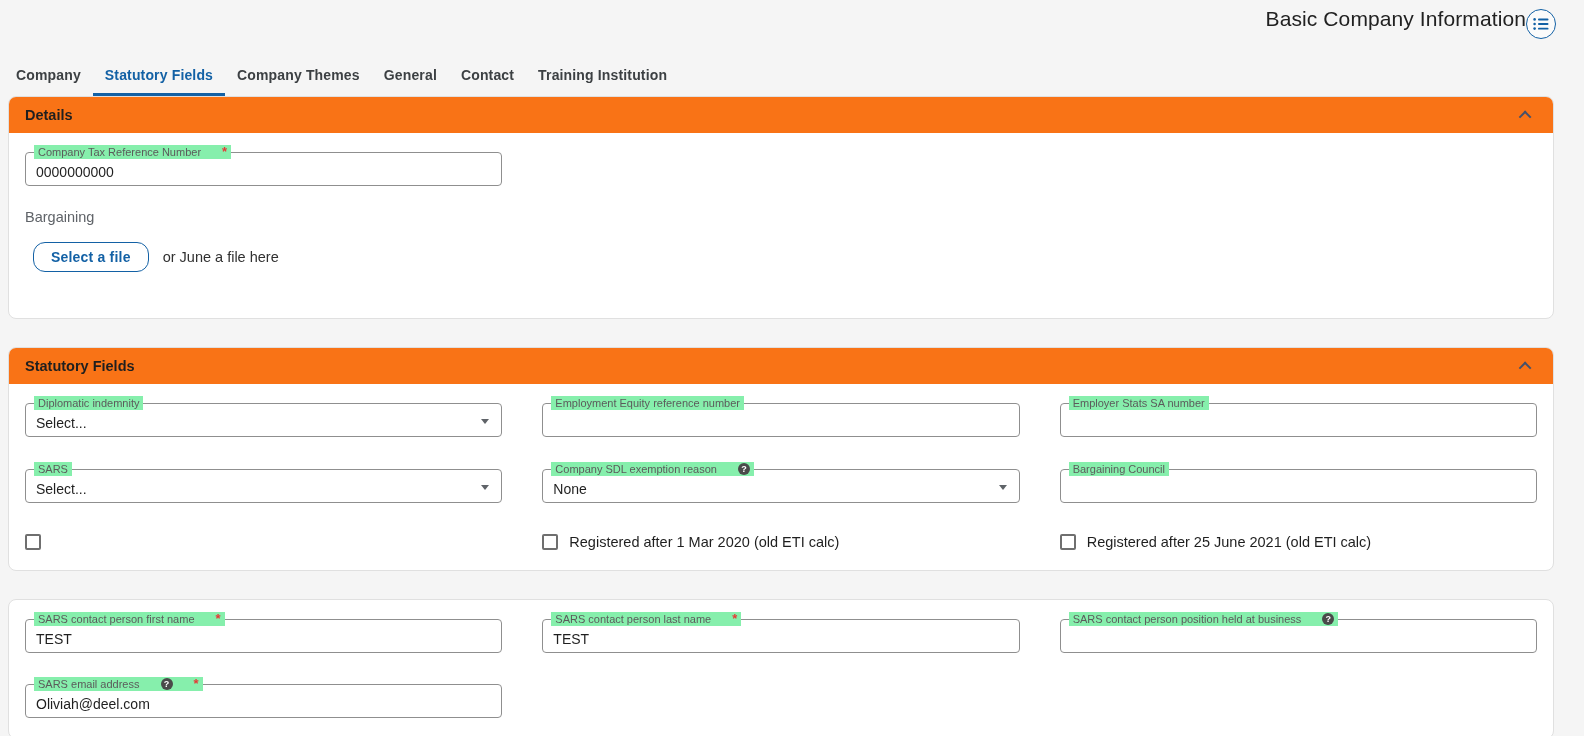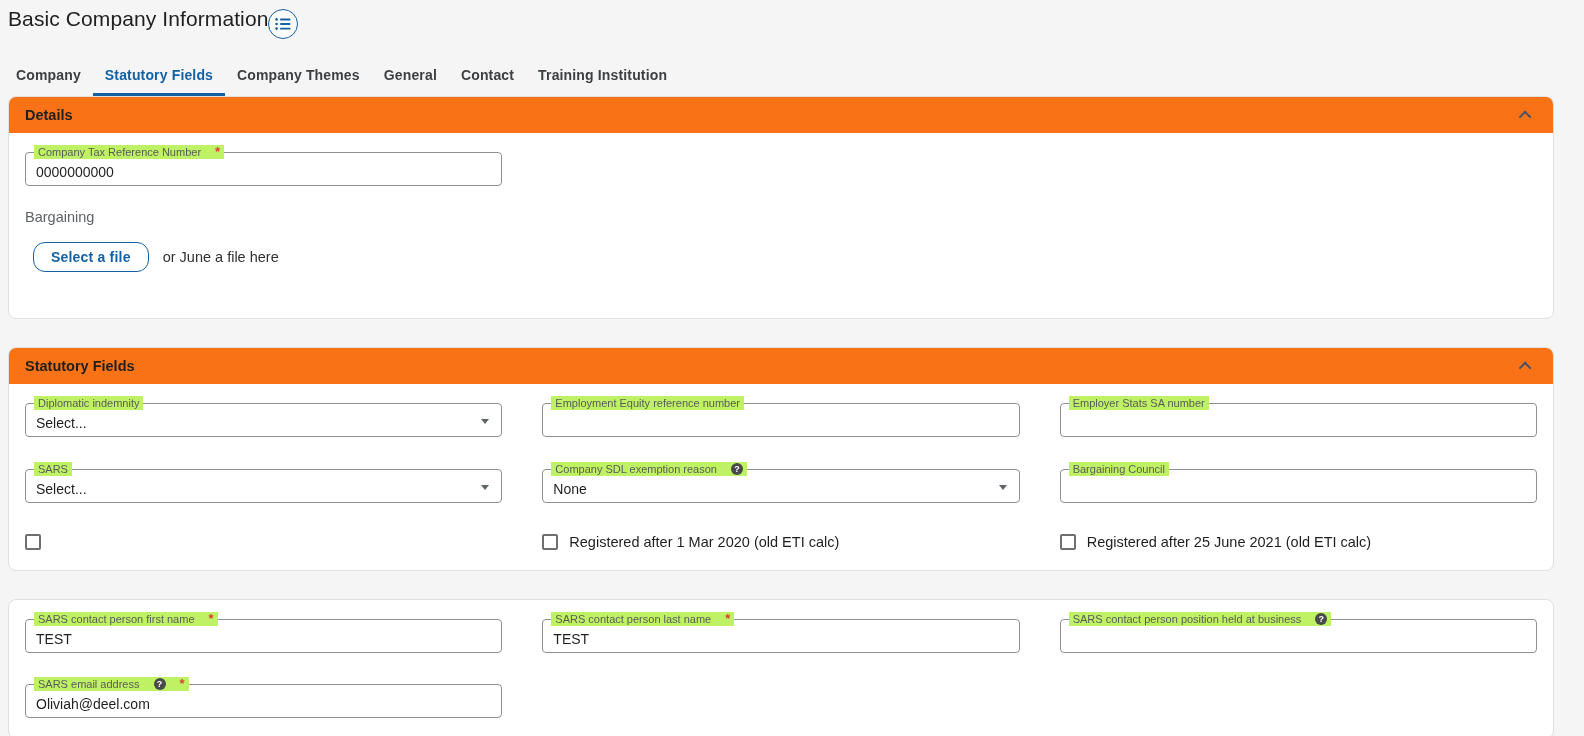--- a/index.html
+++ b/index.html
@@ -5,22 +5,22 @@
   * { box-sizing: border-box; margin: 0; padding: 0; }
   html, body { width: 1584px; height: 736px; overflow: hidden; }
   body {
     font-family: "Liberation Sans", sans-serif;
     background: #f5f5f5;
     color: #212121;
   }
 
   
   .top-header {
-    display: flex; align-items: flex-start; justify-content: flex-start;
-    padding: 7px 28px 0 8px;
+    display: flex; align-items: flex-start; justify-content: flex-end;
+    padding: 7px 28px 0 22px;
   }
   .page-title { font-size: 21px; font-weight: 500; color: #212121; letter-spacing: .1px; }
   .menu-circle-btn {
     width: 30px; height: 30px; border-radius: 50%;
     border: 1.5px solid #1361a5; background: #fbfbfb;
     display: flex; align-items: center; justify-content: center;
     cursor: pointer; margin-top: 2px;
   }
 
   
@@ -59,23 +59,23 @@
     border: 1px solid #8f8f8f; border-radius: 4px; background: #fff;
     display: flex; align-items: center; padding: 6px 28px 0 10px;
   }
   .field input {
     border: 0; outline: 0; width: 100%; background: transparent;
     font-family: "Liberation Sans", sans-serif; font-size: 14px; color: #1f1f1f;
     padding: 0;
   }
   .field-label {
     position: absolute; top: -8px; left: 8px;
-    background: #bef264; padding: 0 4px;
+    background: #86efac; padding: 0 4px;
     font-size: 11px; color: #5b5b5b; white-space: nowrap;
-    display: flex; align-items: center; gap: 14px; line-height: 14px;
+    display: flex; align-items: center; gap: 21px; line-height: 14px;
   }
   .req { color: #e53935; font-size: 13px; font-weight: 700; line-height: 10px; }
   .help-icon {
     display: inline-flex; align-items: center; justify-content: center;
     width: 12px; height: 12px; border-radius: 50%;
     background: #4a4a4a; color: #fff; font-size: 9px; font-weight: 700;
   }
   .select-field { cursor: pointer; }
   .select-value { font-size: 14px; color: #1f1f1f; }
   .dd-arrow {

